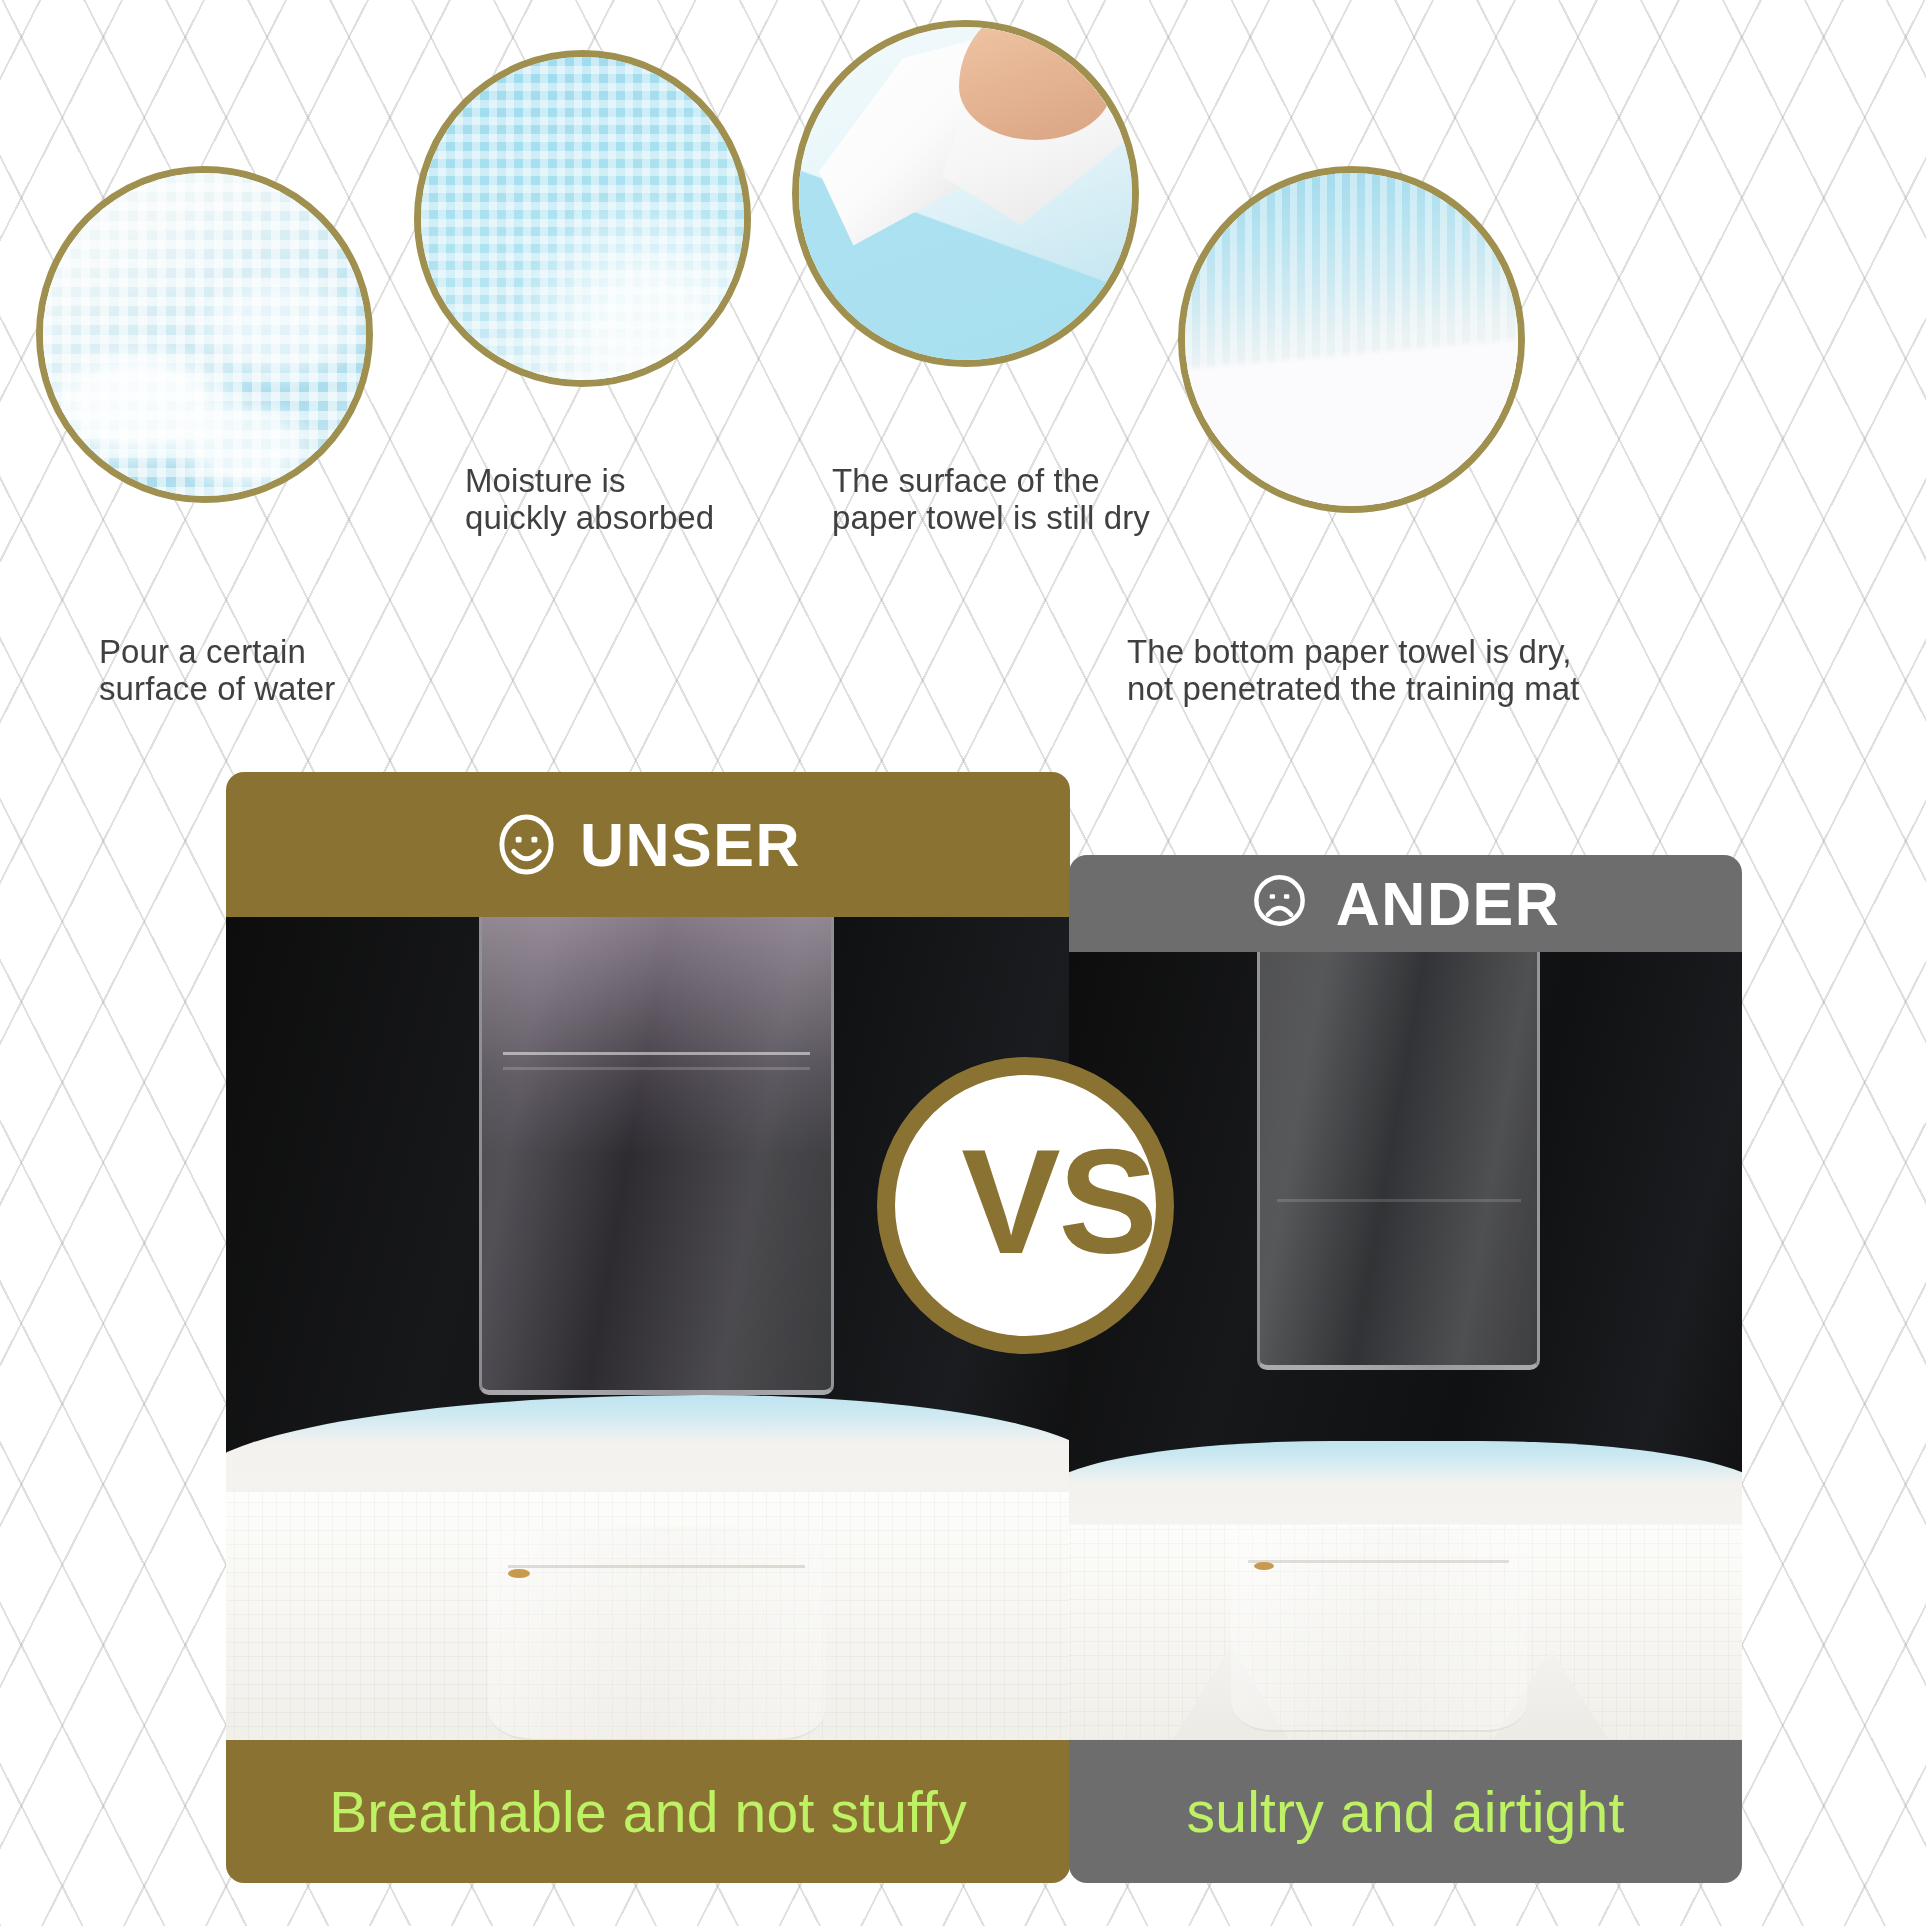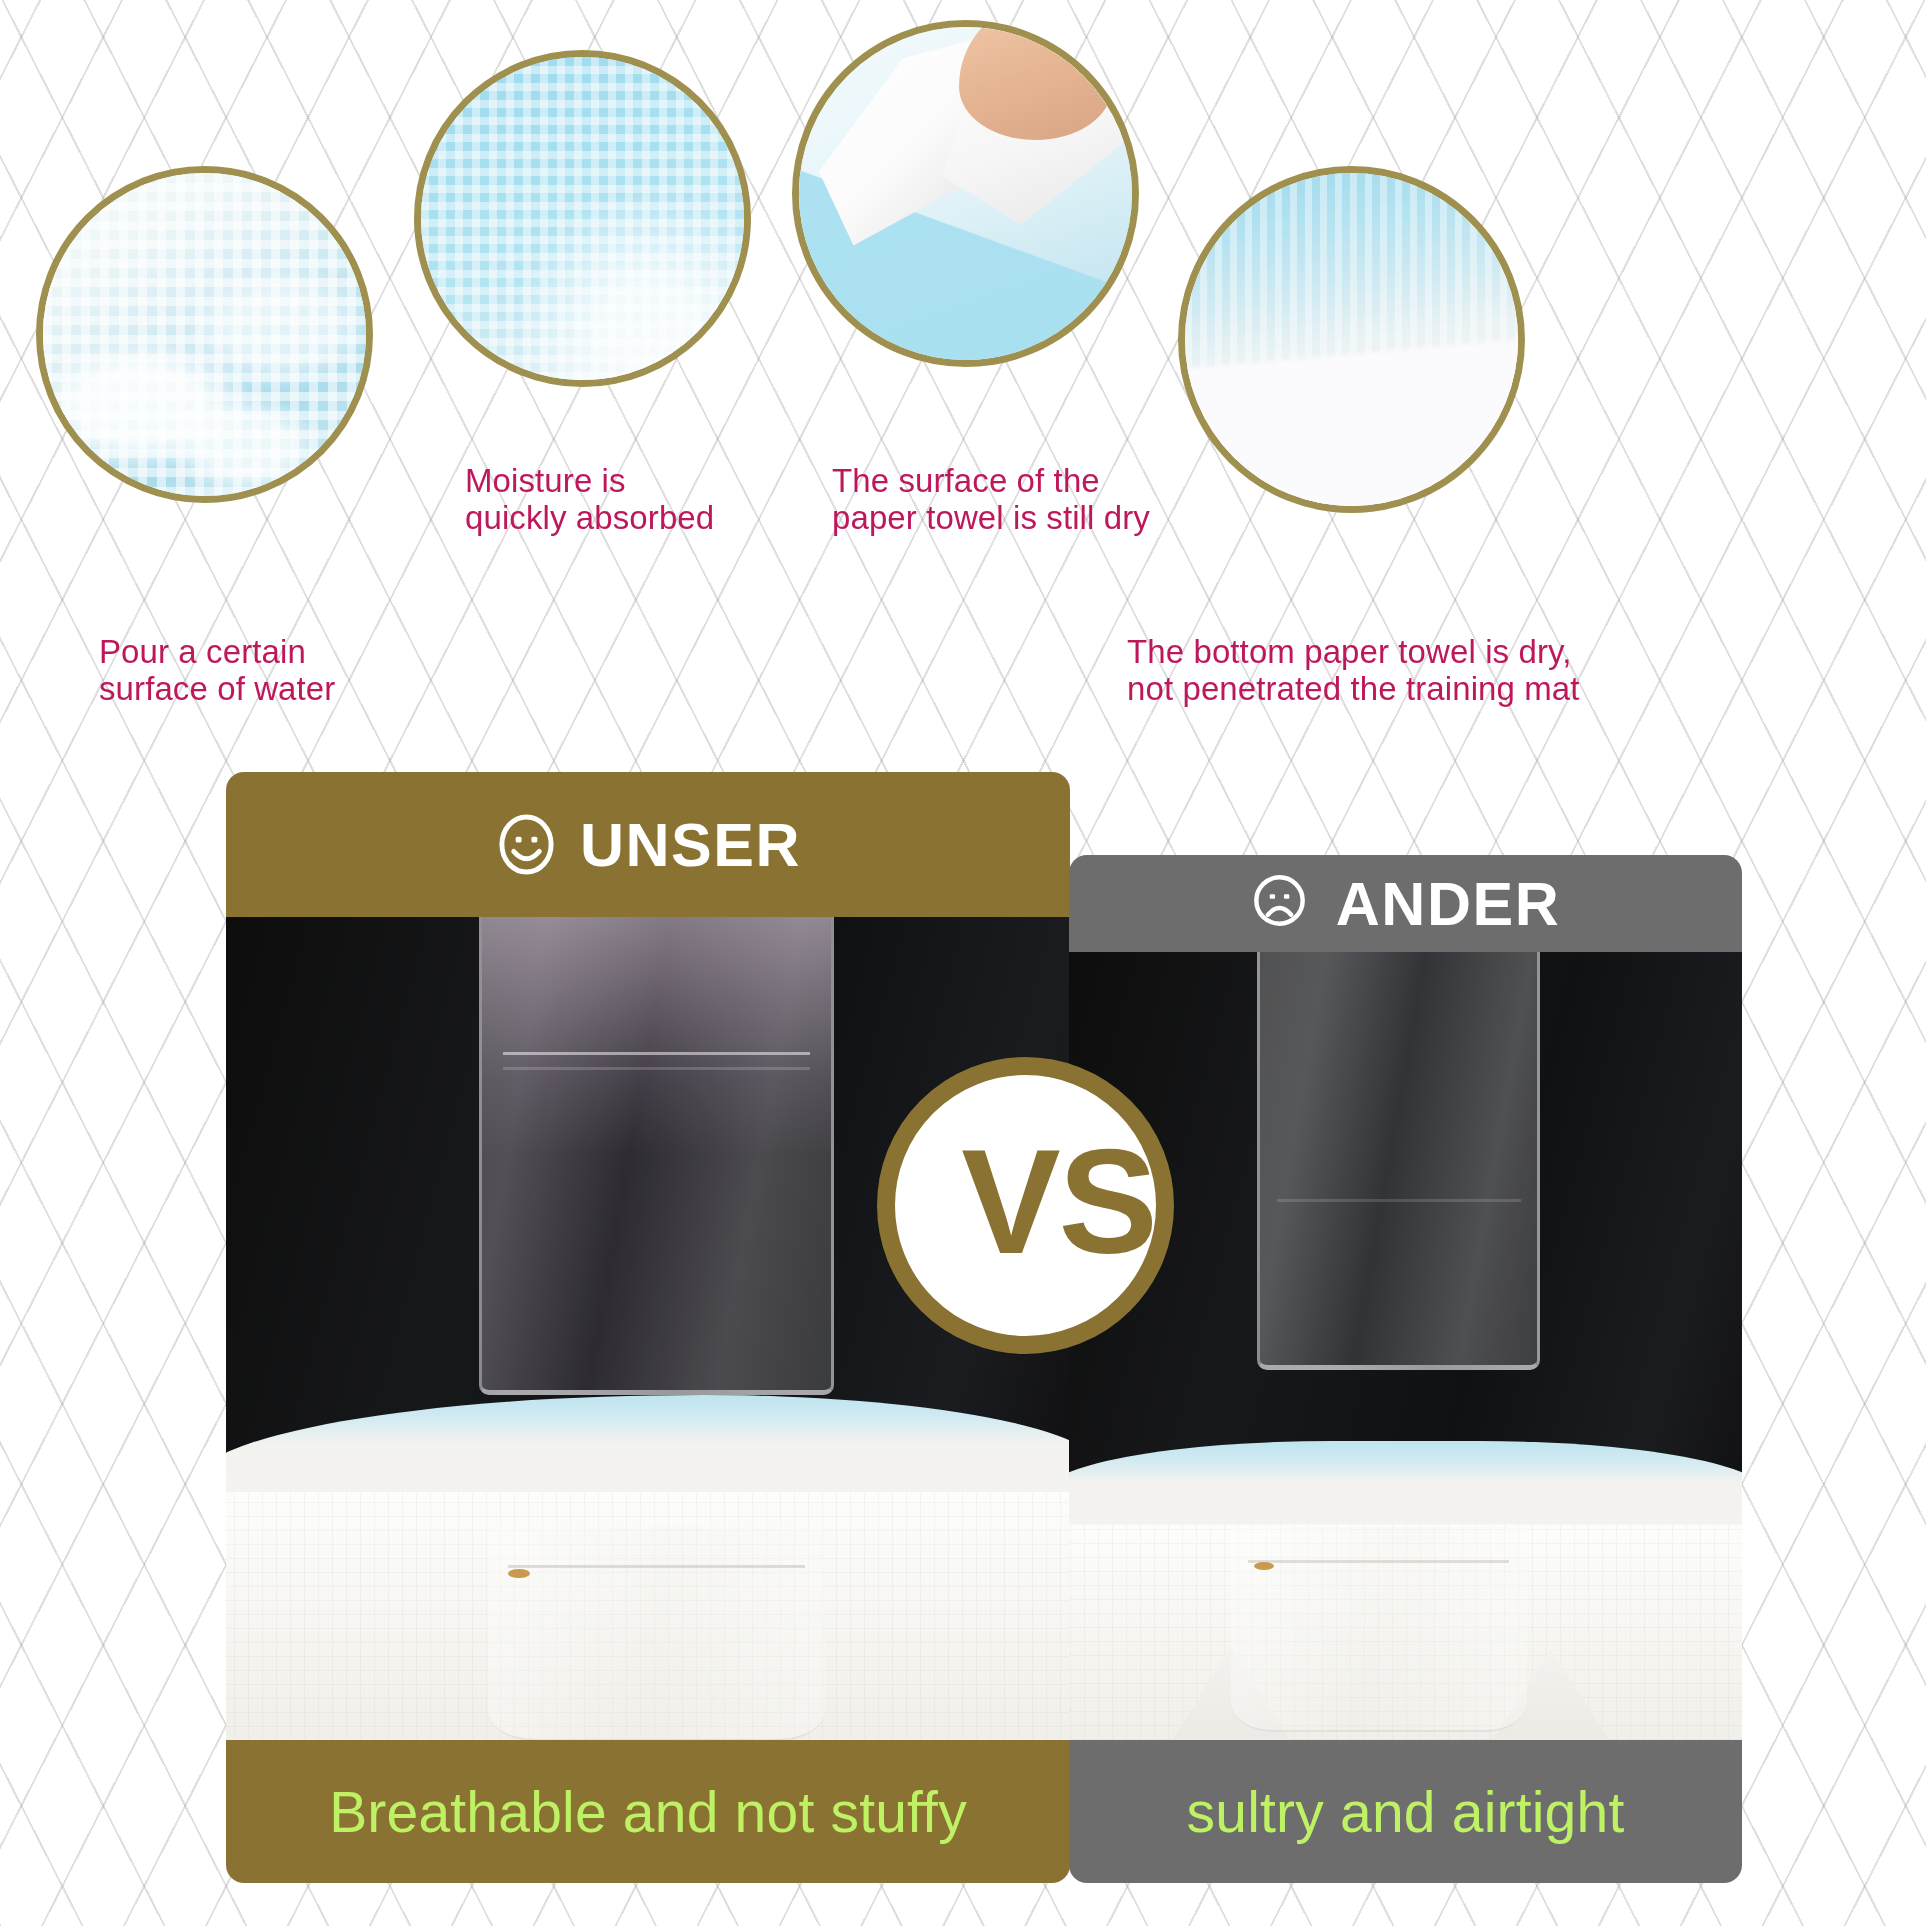--- a/index.html
+++ b/index.html
@@ -83,21 +83,21 @@
   .ph-dry{
     background:
       linear-gradient(175deg, rgba(0,0,0,0) 53%, rgba(251,250,252,1) 55%),
       repeating-linear-gradient(90deg, rgba(255,255,255,.40) 0 7px, rgba(0,0,0,0) 7px 15px),
       linear-gradient(172deg,#9fd9ec 0%,#b4e2f0 18%,#cfeaf2 36%,#e9f2f4 50%,#f7f3f6 62%,#f9f6f8 100%);
   }
 
   
   .caption{
     position:absolute;
-    color:#be185d;
+    color:#404040;
     font-size:33px;
     line-height:1.12;
     letter-spacing:0.1px;
     white-space:pre-line;
   }
 
   
   #compare{ position:absolute; }
 
   .side{ position:absolute; }

